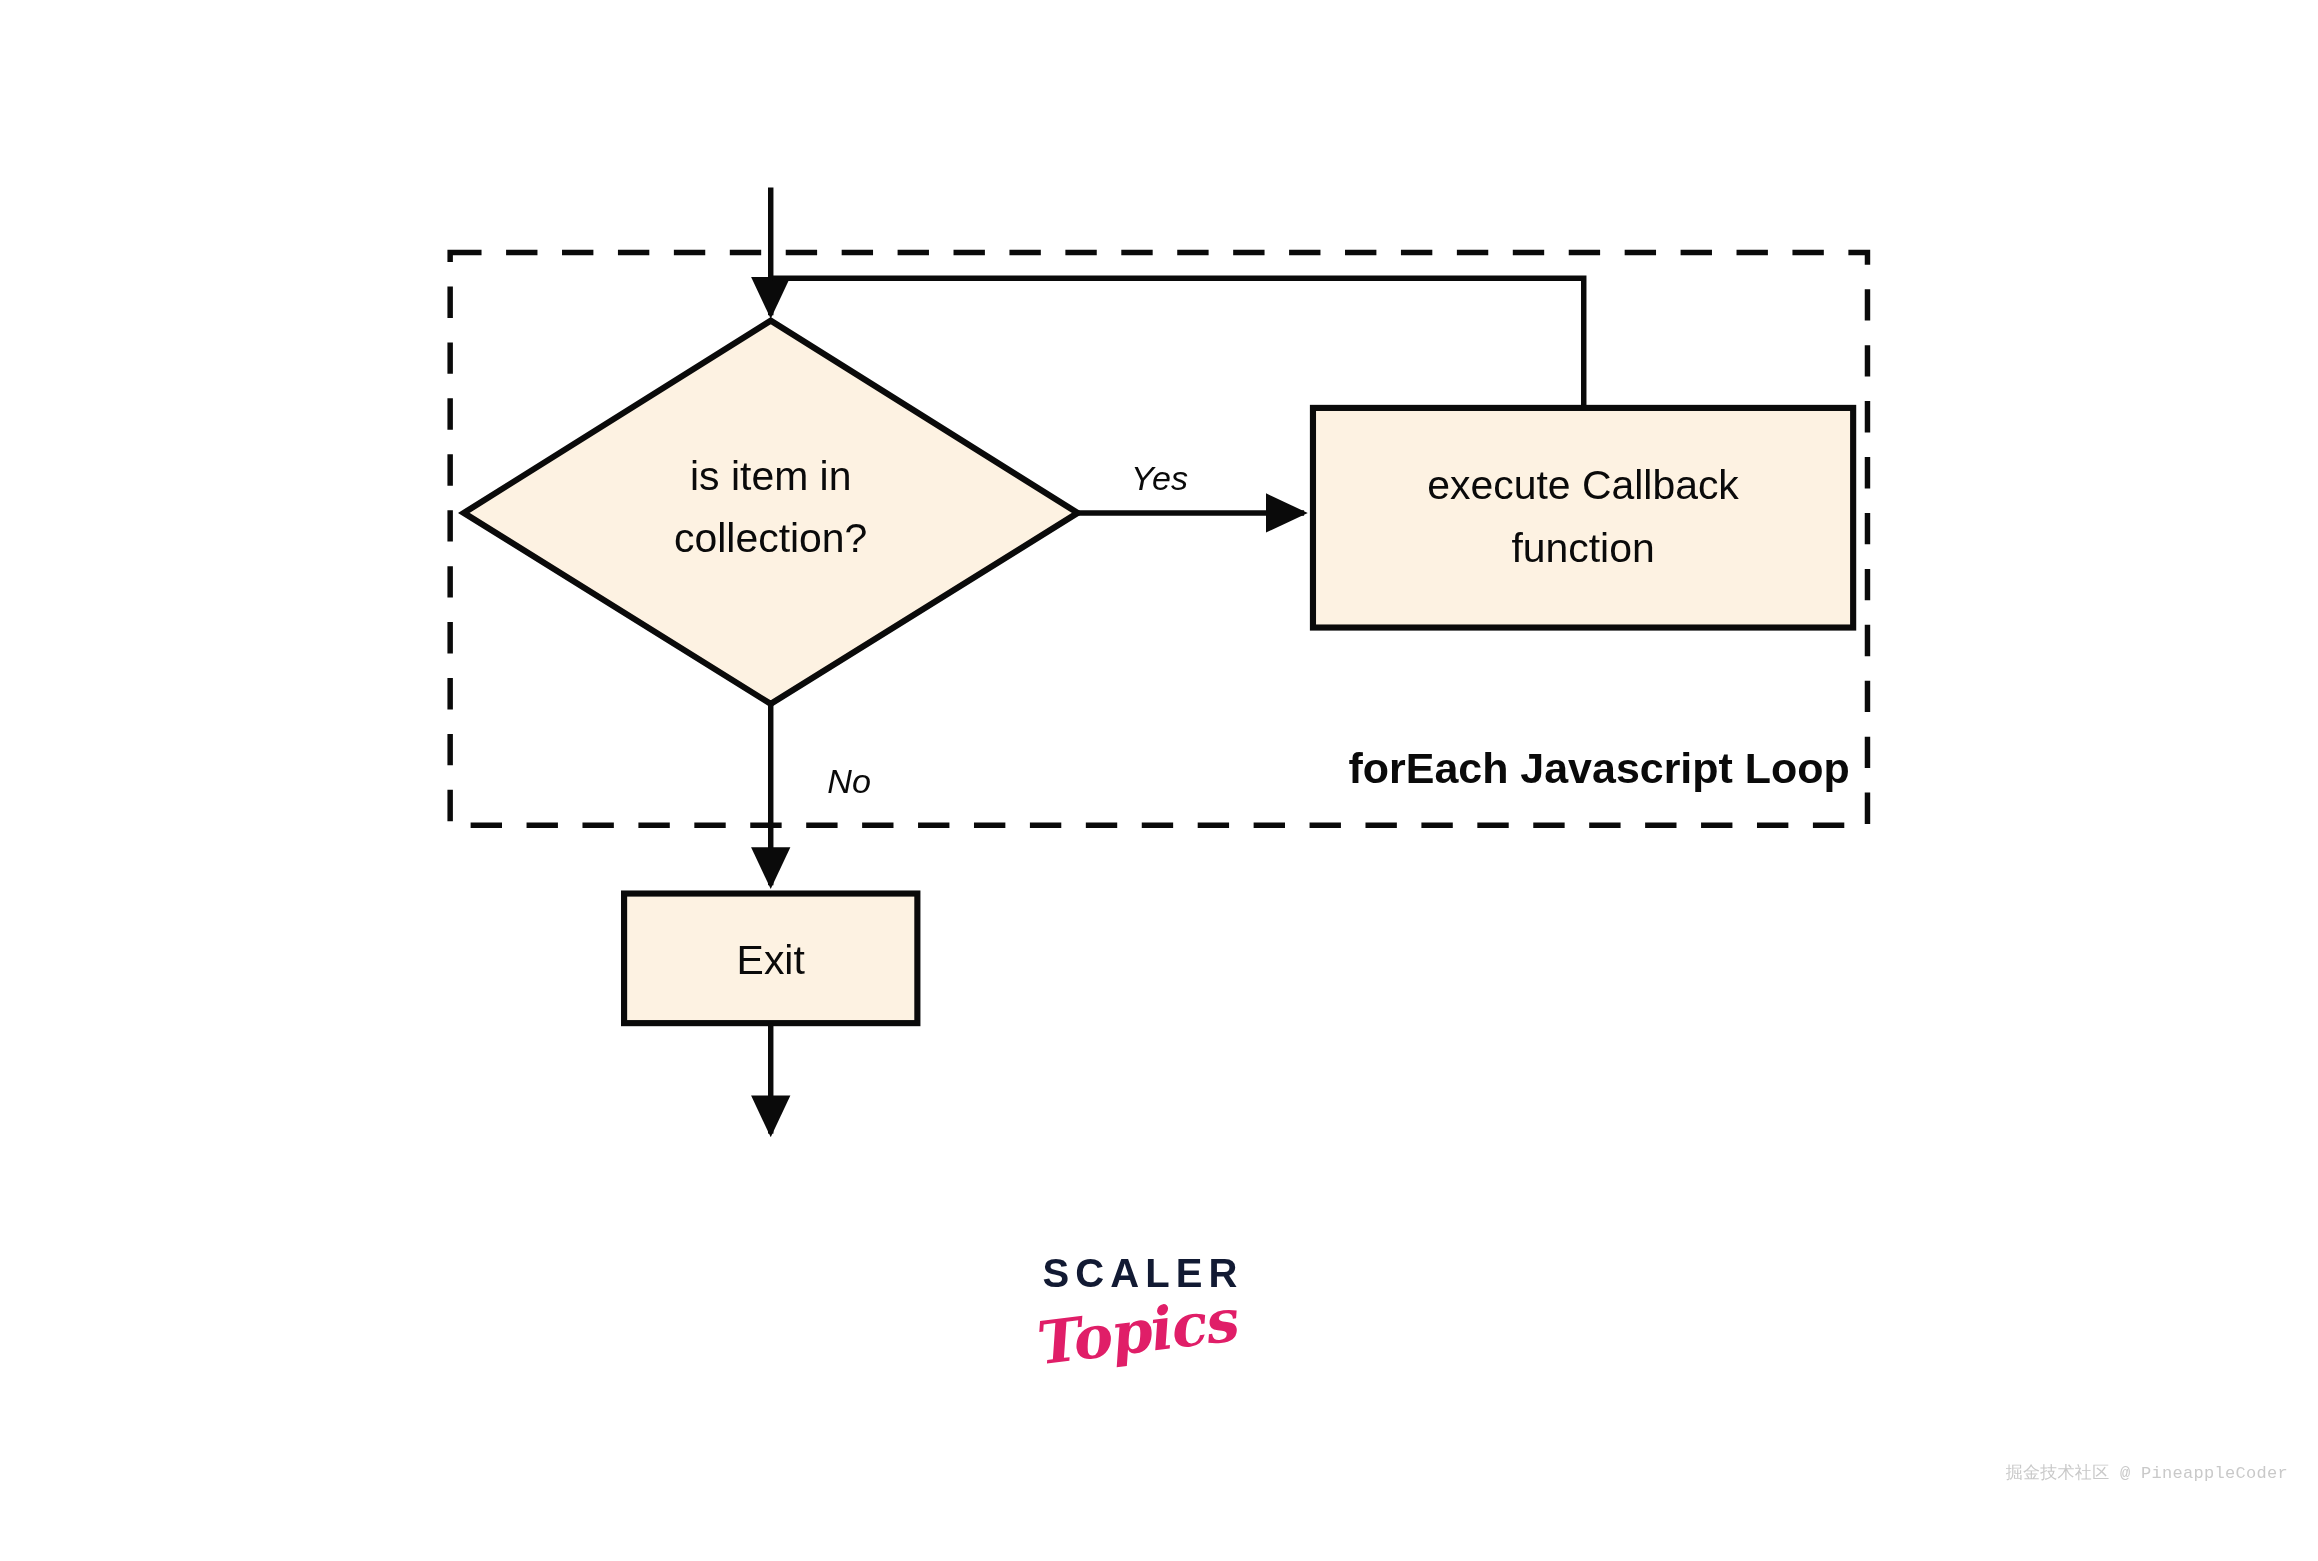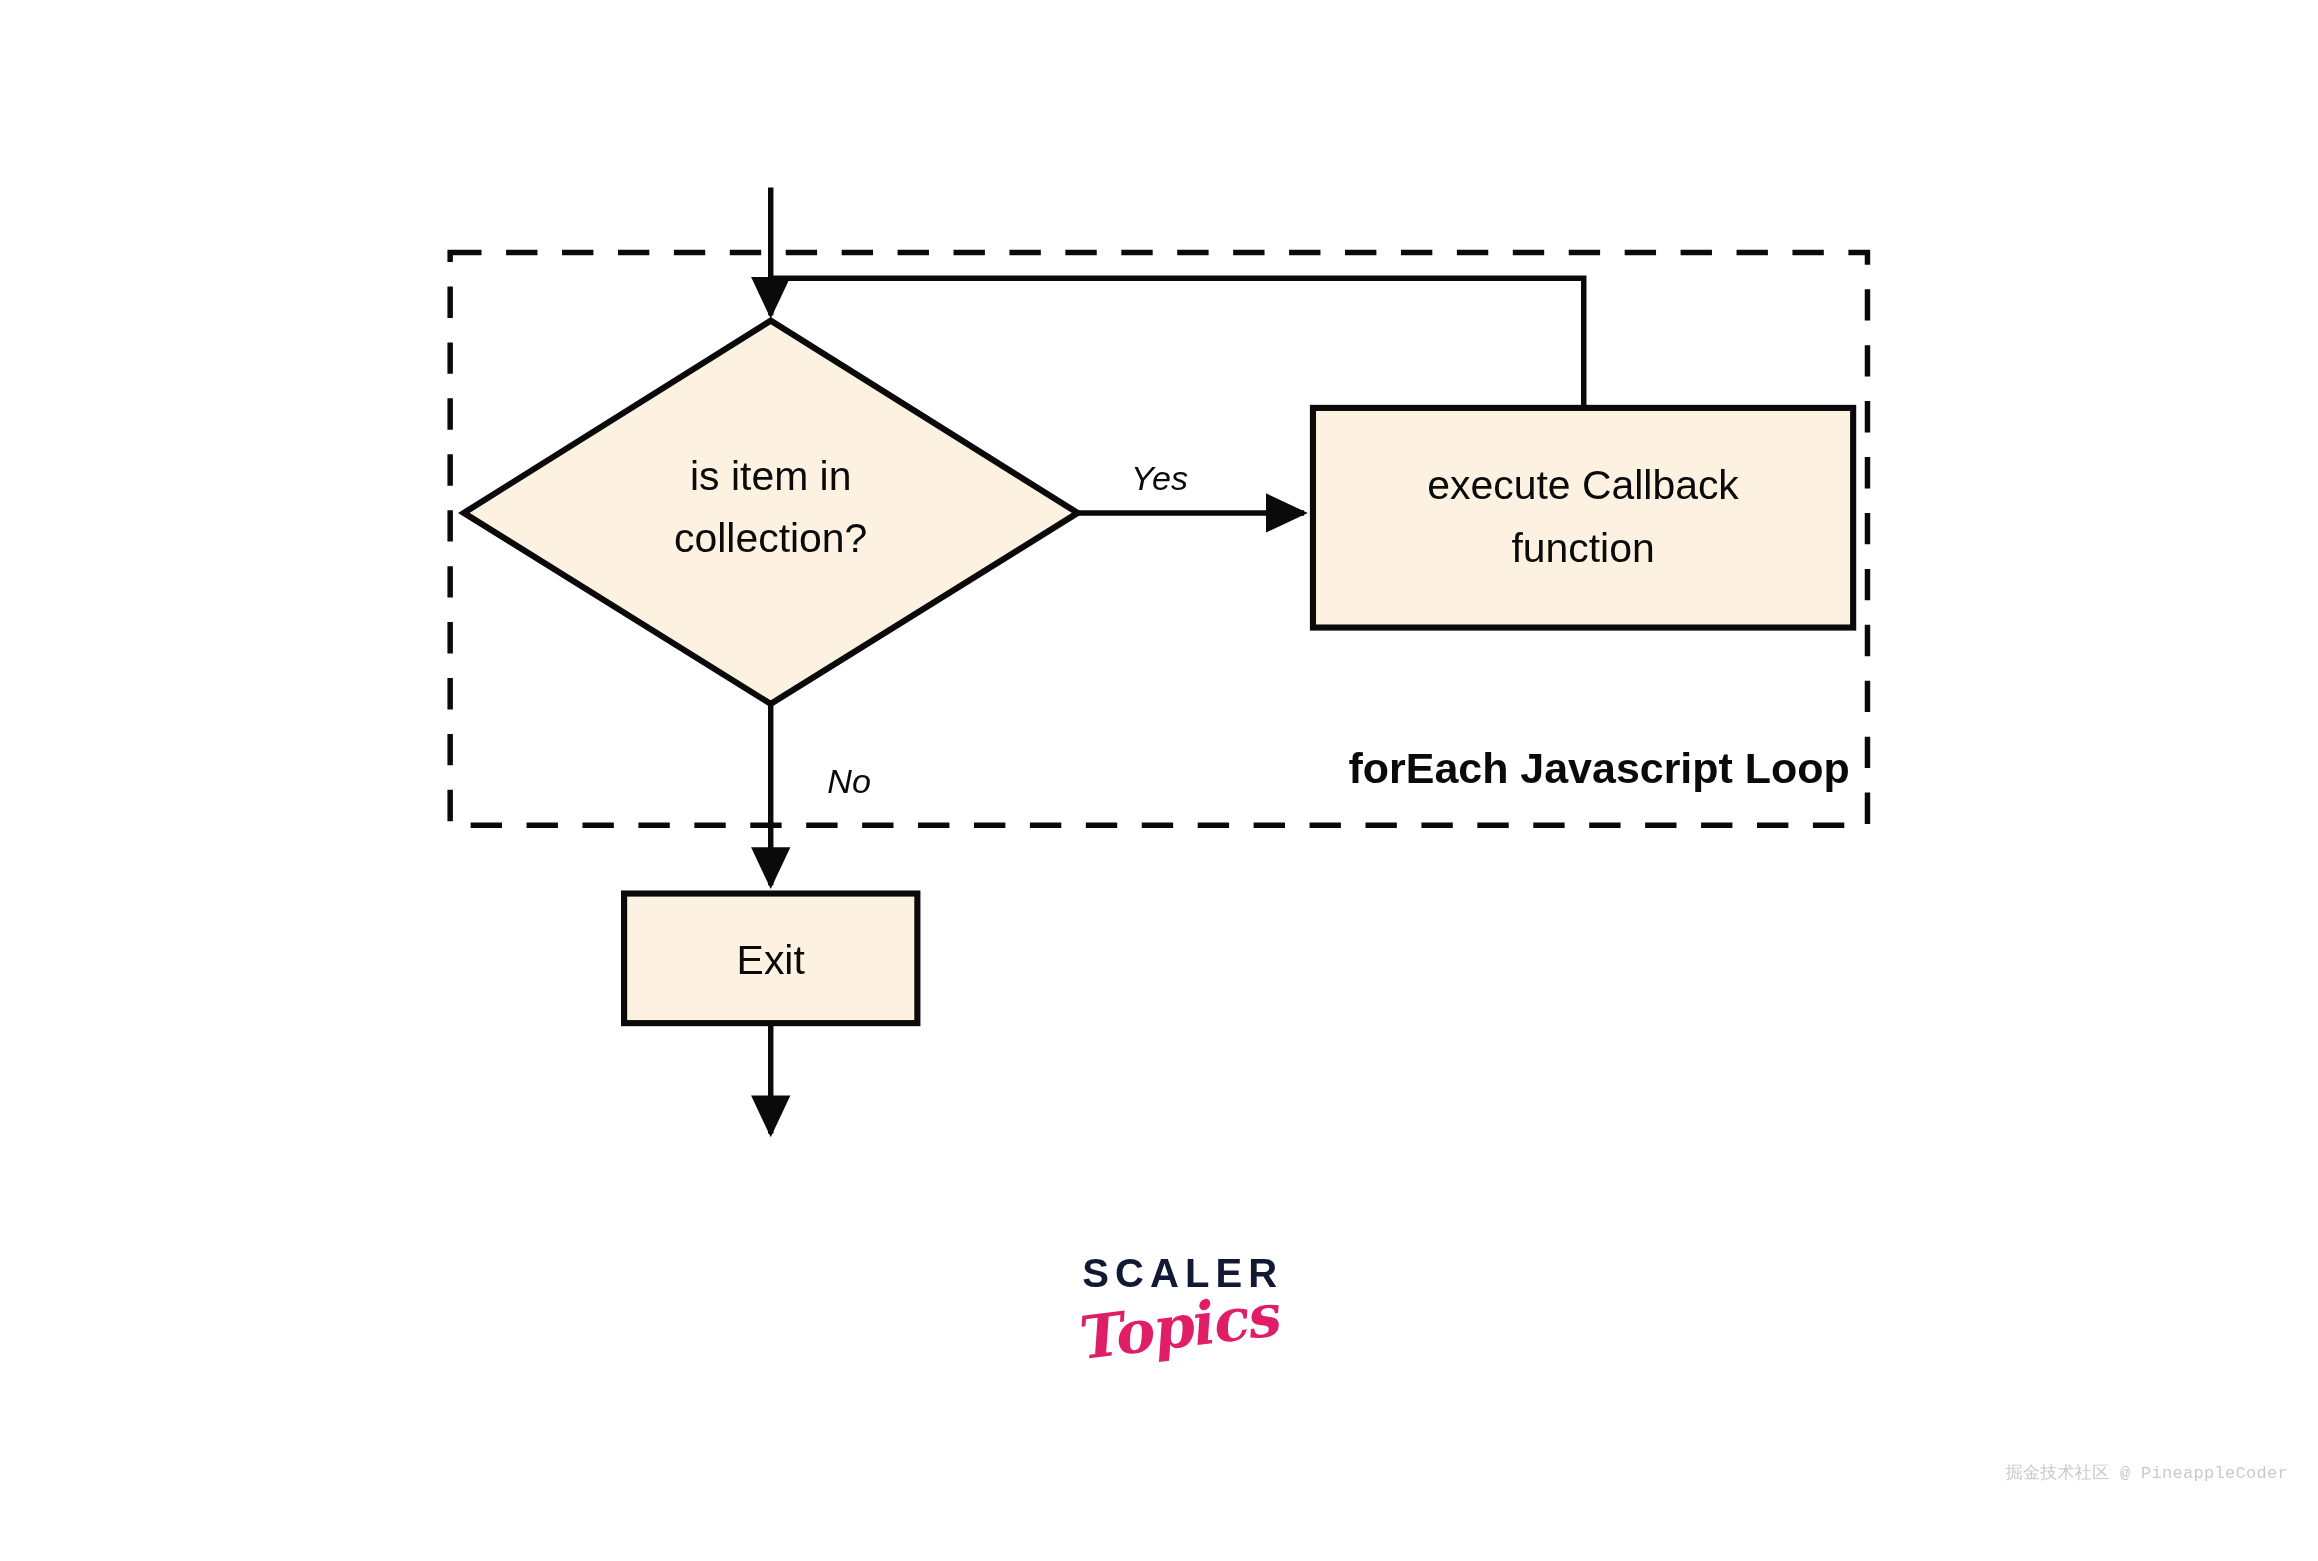--- a/index.html
+++ b/index.html
@@ -43,21 +43,20 @@
     font-weight: bold;
     fill: #0a0a0a;
   }
   
   #brand-logo {
     position: absolute;
     left: 1037px;
     top: 1253px;
     width: 286px;
     height: 177px;
-    text-align: center;
     user-select: none;
   }
   #brand-wordmark {
     font-family: "Liberation Sans", "DejaVu Sans", sans-serif;
     font-weight: bold;
     font-size: 40px;
     letter-spacing: 6.1px;
     color: #121a33;
     line-height: 1;
     padding-left: 5.5px;

